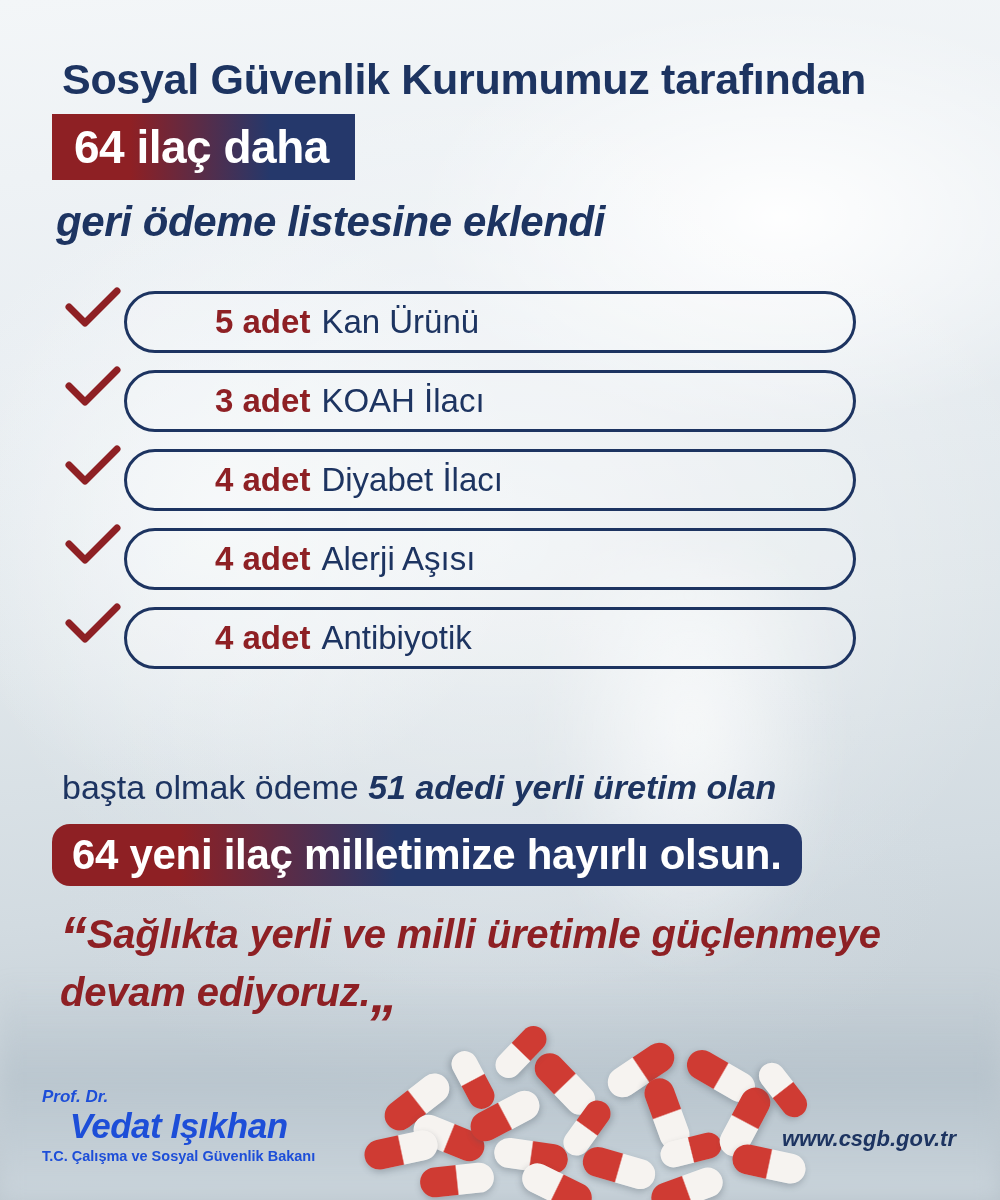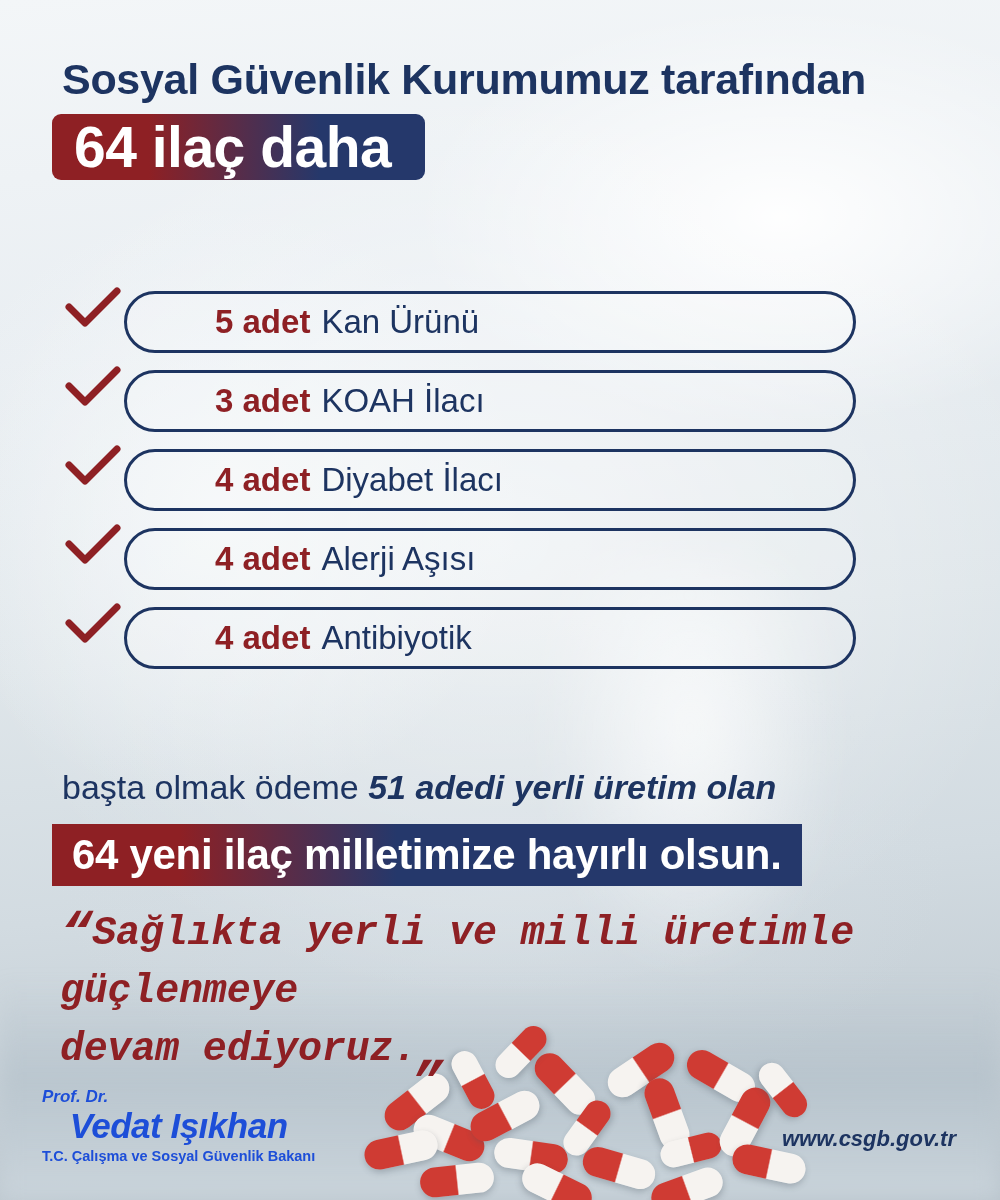--- a/index.html
+++ b/index.html
@@ -85,25 +85,24 @@
     position: absolute;
     display: flex;
     align-items: center;
     color: #ffffff;
     font-weight: 800;
   }
   .bar-1 {
     left: 52px;
     top: 114px;
     height: 66px;
-    padding: 0 34px 0 22px;
-    font-size: 57px;
+    padding: 0 26px 0 22px;
+    font-size: 46px;
     letter-spacing: -0.5px;
     background: linear-gradient(90deg, #8e2024 0%, #8e2024 26%, #25386b 72%, #25386b 100%);
-    border-radius: 9px;
   }
   .headline-2 {
     position: absolute;
     left: 56px;
     top: 198px;
     width: 880px;
     font-size: 42px;
     font-weight: 800;
     font-style: italic;
     color: #1d3461;
@@ -179,30 +178,31 @@
     margin-top: 37px;
   }
   .bar-2 {
     left: 52px;
     top: 824px;
     height: 62px;
     padding: 0 20px 0 20px;
     font-size: 42px;
     letter-spacing: -0.3px;
     background: linear-gradient(90deg, #8e2024 0%, #8e2024 17%, #25386b 46%, #25386b 100%);
+    border-radius: 18px;
   }
 
   
   .quote {
     position: absolute;
     left: 60px;
     top: 905px;
     width: 880px;
     color: #8e2024;
-    font-family: Liberation Mono, monospace;
+    font-family: Liberation Sans, sans-serif;
     font-style: italic;
     font-weight: 700;
     font-size: 40px;
     line-height: 1.45;
     letter-spacing: -0.2px;
   }
   .quote .qmark {
     font-size: 54px;
     line-height: 0;
     vertical-align: -6px;
@@ -276,20 +276,21 @@
     <div class="pill" style="left:290px; top:160px; transform:rotate(-20deg);"></div>
     <div class="pill rev sm" style="left:130px; top:24px;  transform:rotate(-46deg);"></div>
   </div>
 
   <div class="headline-1">Sosyal Güvenlik Kurumumuz tarafından</div>
 
   <div class="redblue-bar bar-1">
     <span>64 ilaç daha</span>
   </div>
 
+  <div class="headline-2">geri ödeme listesine eklendi</div>
 
   <div class="checklist">
 
     <div class="check-row">
       <div class="check-pill">
         <span class="check-qty">5 adet</span>
         <span class="check-text">Kan Ürünü</span>
       </div>
       <div class="check-mark">
         <svg width="56" height="44" viewBox="0 0 56 44">

